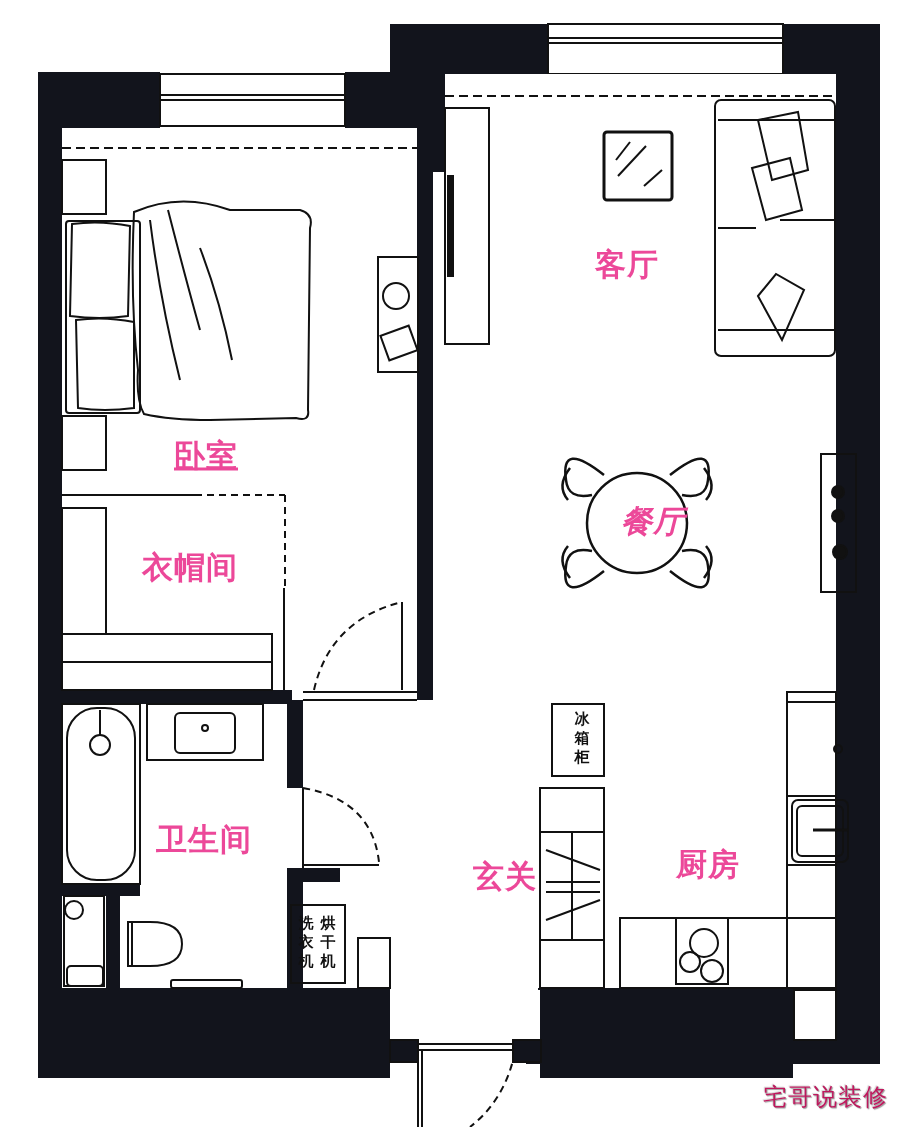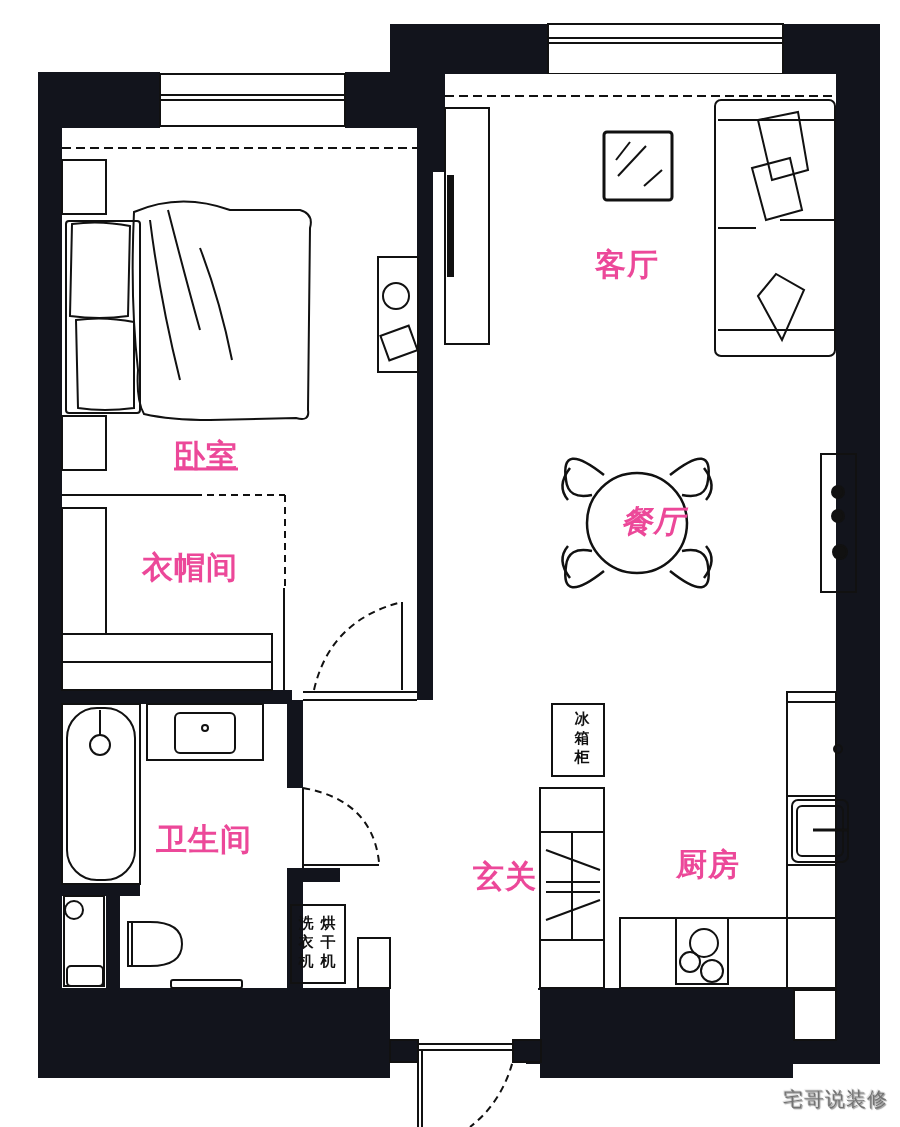--- a/index.html
+++ b/index.html
@@ -5,21 +5,21 @@
   html, body { margin: 0; padding: 0; background: #ffffff; }
   body { width: 900px; height: 1127px; position: relative; overflow: hidden;
          font-family: "DejaVu Sans", sans-serif; }
   #plan { position: absolute; left: 0; top: 0; }
   .room-label { position: absolute; font-family: "DejaVu Sans", sans-serif; font-weight: bold;
                 color: #ec4899; font-size: 31px; line-height: 1; white-space: nowrap;
                 transform: translate(-50%, -50%); letter-spacing: 1px; }
   .vlabel { position: absolute; font-family: "DejaVu Sans", sans-serif; font-weight: bold;
             color: #111; font-size: 15px; line-height: 19px; text-align: center; }
   .watermark { position: absolute; right: 12px; bottom: 14px; font-family: "DejaVu Sans", sans-serif;
-               font-size: 20px; color: #737373; letter-spacing: 1px;
+               font-size: 24px; color: #be185d; letter-spacing: 1px;
                text-shadow: 1px 1px 1px #9a9a9a, -1px -1px 1px #d8d8d8; }
 </style>
 </head>
 <body>
 
 <svg id="plan" width="900" height="1127" viewBox="0 0 900 1127" xmlns="http://www.w3.org/2000/svg">
   <g fill="#12141c">
 
     <rect x="38" y="72" width="122" height="56"></rect>
     <rect x="345" y="72" width="100" height="56"></rect>

